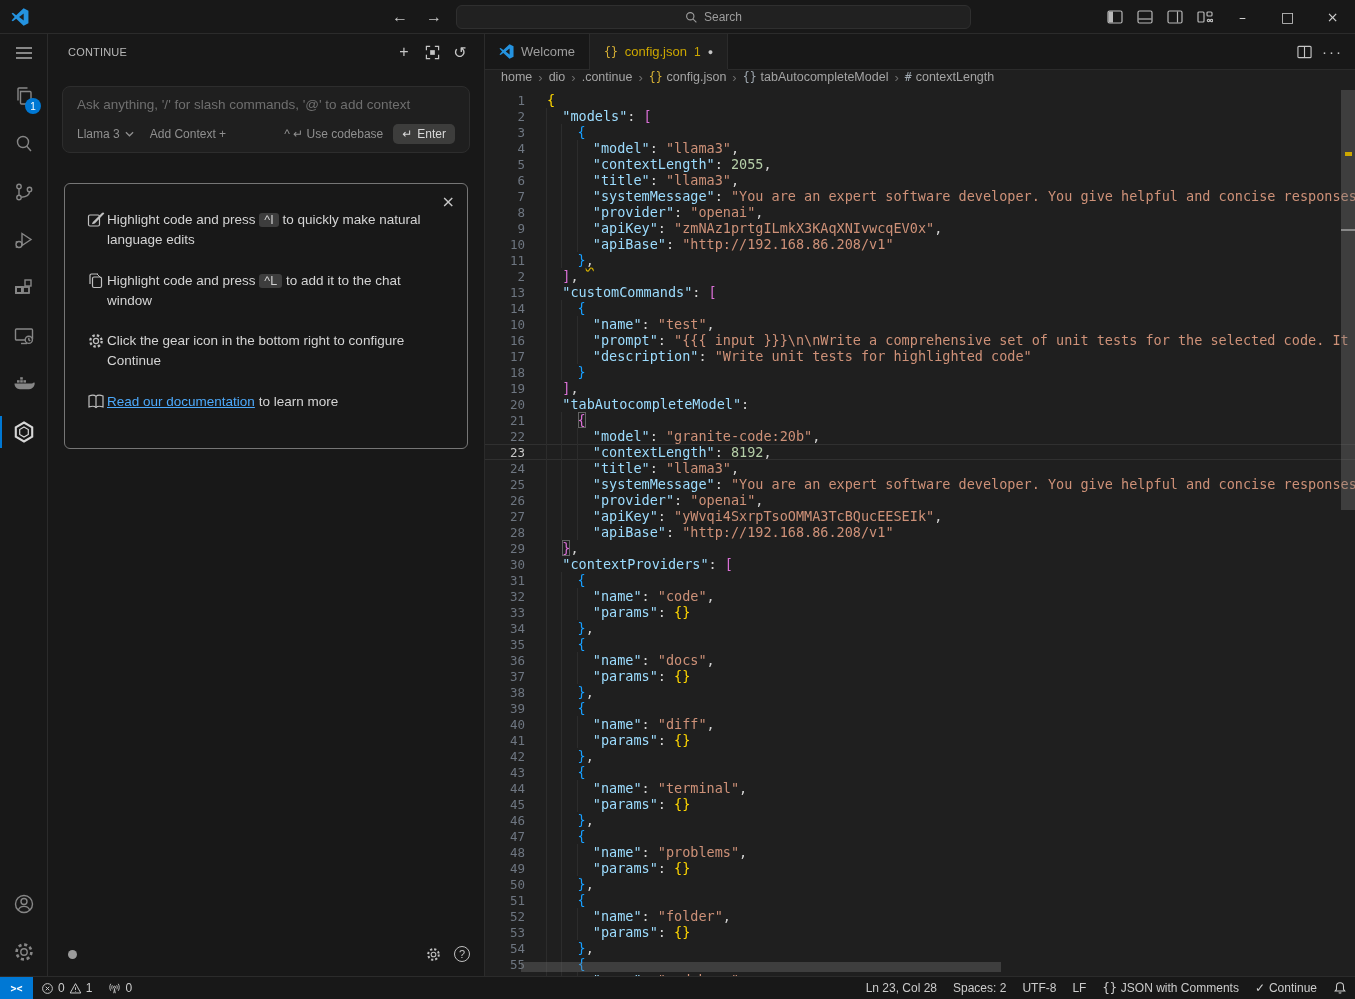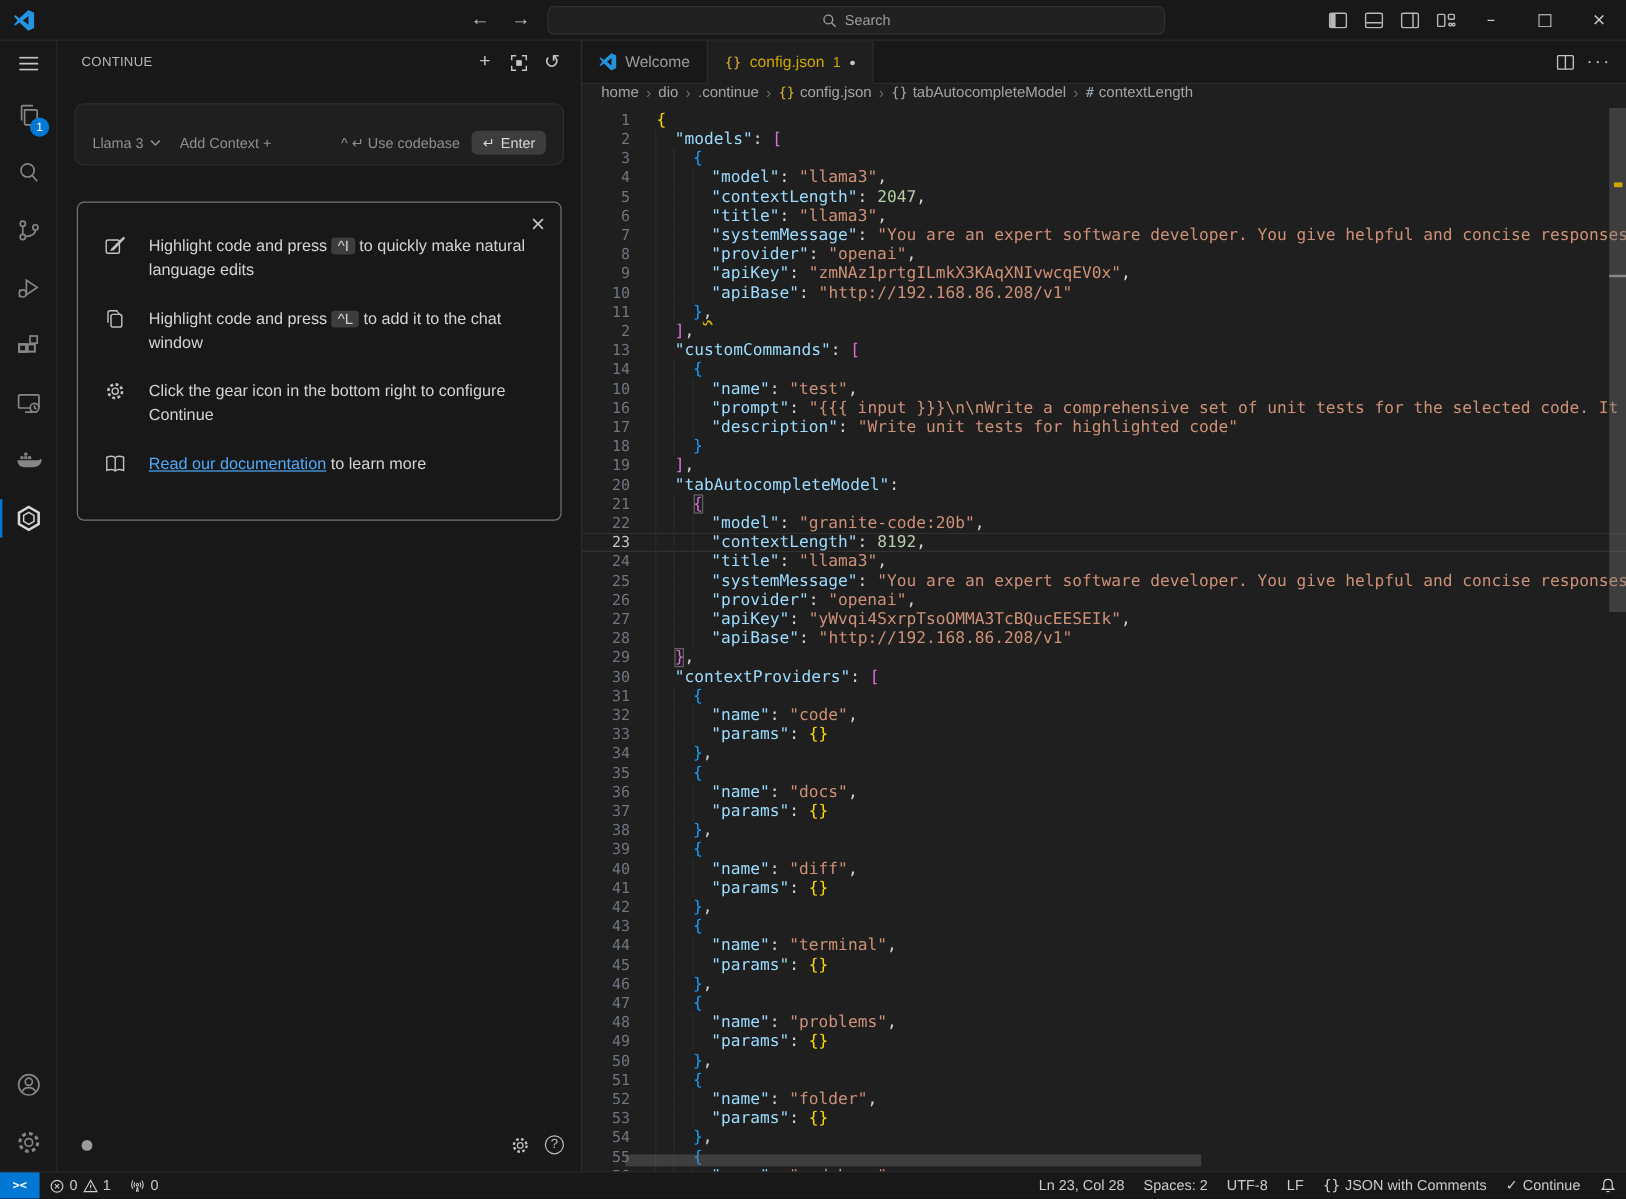--- a/index.html
+++ b/index.html
@@ -49,21 +49,21 @@
   .chat-ph { color:#6f6f6f; font-size:13.5px; }
   .chat-row { display:flex; align-items:center; margin-top:12px; font-size:12px; color:#8f8f8f; gap:16px; }
   .chat-model { display:flex; align-items:center; gap:5px;text-align:center; }
   .chat-right { margin-left:auto; display:flex; align-items:center; gap:10px; }
   .enter-btn { background:#3d3d3c; border-radius:5px; padding:3px 9px; color:#d8d8d8; display:flex; gap:5px; align-items:center; }
 
   .tips-card { margin:30px 16px 0 16px; border:1px solid #767676; border-radius:6px;
                padding:26px 22px 16px 22px; position:relative; background:#181818; }
   .tips-close { position:absolute; top:8px; right:12px; color:#c8c8c8; font-size:16px;
                 font-family:"DejaVu Sans",sans-serif; }
-  .tip { display:flex; gap:17px; margin-bottom:20px; color:#d4d4d4; font-size:13.5px; line-height:1.5; }
+  .tip { display:flex; margin-bottom:20px; color:#d4d4d4; font-size:13.5px; line-height:1.5; }
   .tip-ic { flex:0 0 20px; padding-top:1px; color:#c0c0c0; }
   kbd { background:#3d3d3d; border-radius:3px; padding:0 5px; font-family:"Liberation Sans",sans-serif;
         font-size:12.5px; color:#d0d0d0; }
   .tip a { color:#4daafc; }
 
   .sb-foot { position:absolute; left:0; right:0; bottom:6px; height:32px; display:flex; align-items:center; padding:0 14px; }
   .sb-dot { width:9px; height:9px; border-radius:50%; background:#9b9b9b; margin-left:6px; }
   .sb-foot-actions { margin-left:auto; display:flex; gap:12px; align-items:center; color:#c0c0c0; }
   .help-circ { width:16px; height:16px; border:1.2px solid #c0c0c0; border-radius:50%; font-size:11px;
                display:flex; align-items:center; justify-content:center; }
@@ -281,20 +281,21 @@
             <svg width="15" height="15" viewBox="0 0 16 16" fill="none" stroke="#c5c5c5" stroke-width="1.3">
                 <path d="M1.5 5.5 V1.5 H5.5 M10.5 1.5 H14.5 V5.5 M14.5 10.5 V14.5 H10.5 M5.5 14.5 H1.5 V10.5"></path>
                 <rect x="5.5" y="5.5" width="5" height="5" fill="#c5c5c5" stroke="none"></rect>
               </svg>
           </span>
           <span class="sb-act">↺</span>
         </div>
       </div>
 
       <div class="chat-card">
+        <div class="chat-ph">Ask anything, '/' for slash commands, '@' to add context</div>
         <div class="chat-row">
           <span class="chat-model">
             <span>Llama 3</span>
             <svg width="9" height="6" viewBox="0 0 10 6" fill="none" stroke="#8f8f8f" stroke-width="1.4">
                 <path d="M1 1 5 5 9 1"></path>
               </svg>
           </span>
           <span>Add Context +</span>
           <span class="chat-right">
             <span>
@@ -407,21 +408,21 @@
         <span class="bc-ic gray">#</span>
         <span>contextLength</span>
       </div>
 
       <div class="codearea">
         <div>
             <div class="cl"><span class="ln">1</span><span class="g">{</span></div>
             <div class="cl"><span class="ln">2</span><span class="ig"></span><span class="k">"models"</span><span class="p">: </span><span class="m">[</span></div>
             <div class="cl"><span class="ln">3</span><span class="ig"></span><span class="ig"></span><span class="u">{</span></div>
             <div class="cl"><span class="ln">4</span><span class="ig"></span><span class="ig"></span><span class="ig"></span><span class="k">"model"</span><span class="p">: </span><span class="s">"llama3"</span><span class="p">,</span></div>
-            <div class="cl"><span class="ln">5</span><span class="ig"></span><span class="ig"></span><span class="ig"></span><span class="k">"contextLength"</span><span class="p">: </span><span class="n">2047</span><span class="p">,</span></div>
+            <div class="cl"><span class="ln">5</span><span class="ig"></span><span class="ig"></span><span class="ig"></span><span class="k">"contextLength"</span><span class="p">: </span><span class="n">2055</span><span class="p">,</span></div>
             <div class="cl"><span class="ln">6</span><span class="ig"></span><span class="ig"></span><span class="ig"></span><span class="k">"title"</span><span class="p">: </span><span class="s">"llama3"</span><span class="p">,</span></div>
             <div class="cl"><span class="ln">7</span><span class="ig"></span><span class="ig"></span><span class="ig"></span><span class="k">"systemMessage"</span><span class="p">: </span><span class="s">"You are an expert software developer. You give helpful and concise responses."</span></div>
             <div class="cl"><span class="ln">8</span><span class="ig"></span><span class="ig"></span><span class="ig"></span><span class="k">"provider"</span><span class="p">: </span><span class="s">"openai"</span><span class="p">,</span></div>
             <div class="cl"><span class="ln">9</span><span class="ig"></span><span class="ig"></span><span class="ig"></span><span class="k">"apiKey"</span><span class="p">: </span><span class="s">"zmNAz1prtgILmkX3KAqXNIvwcqEV0x"</span><span class="p">,</span></div>
             <div class="cl"><span class="ln">10</span><span class="ig"></span><span class="ig"></span><span class="ig"></span><span class="k">"apiBase"</span><span class="p">: </span><span class="s">"</span><span class="su">http://192.168.86.208/v1</span><span class="s">"</span></div>
             <div class="cl"><span class="ln">11</span><span class="ig"></span><span class="ig"></span><span class="u">}</span><span class="wc">,</span></div>
             <div class="cl"><span class="ln">2</span><span class="ig"></span><span class="m">]</span><span class="p">,</span></div>
             <div class="cl"><span class="ln">13</span><span class="ig"></span><span class="k">"customCommands"</span><span class="p">: </span><span class="m">[</span></div>
             <div class="cl"><span class="ln">14</span><span class="ig"></span><span class="ig"></span><span class="u">{</span></div>
             <div class="cl"><span class="ln">10</span><span class="ig"></span><span class="ig"></span><span class="ig"></span><span class="k">"name"</span><span class="p">: </span><span class="s">"test"</span><span class="p">,</span></div>

